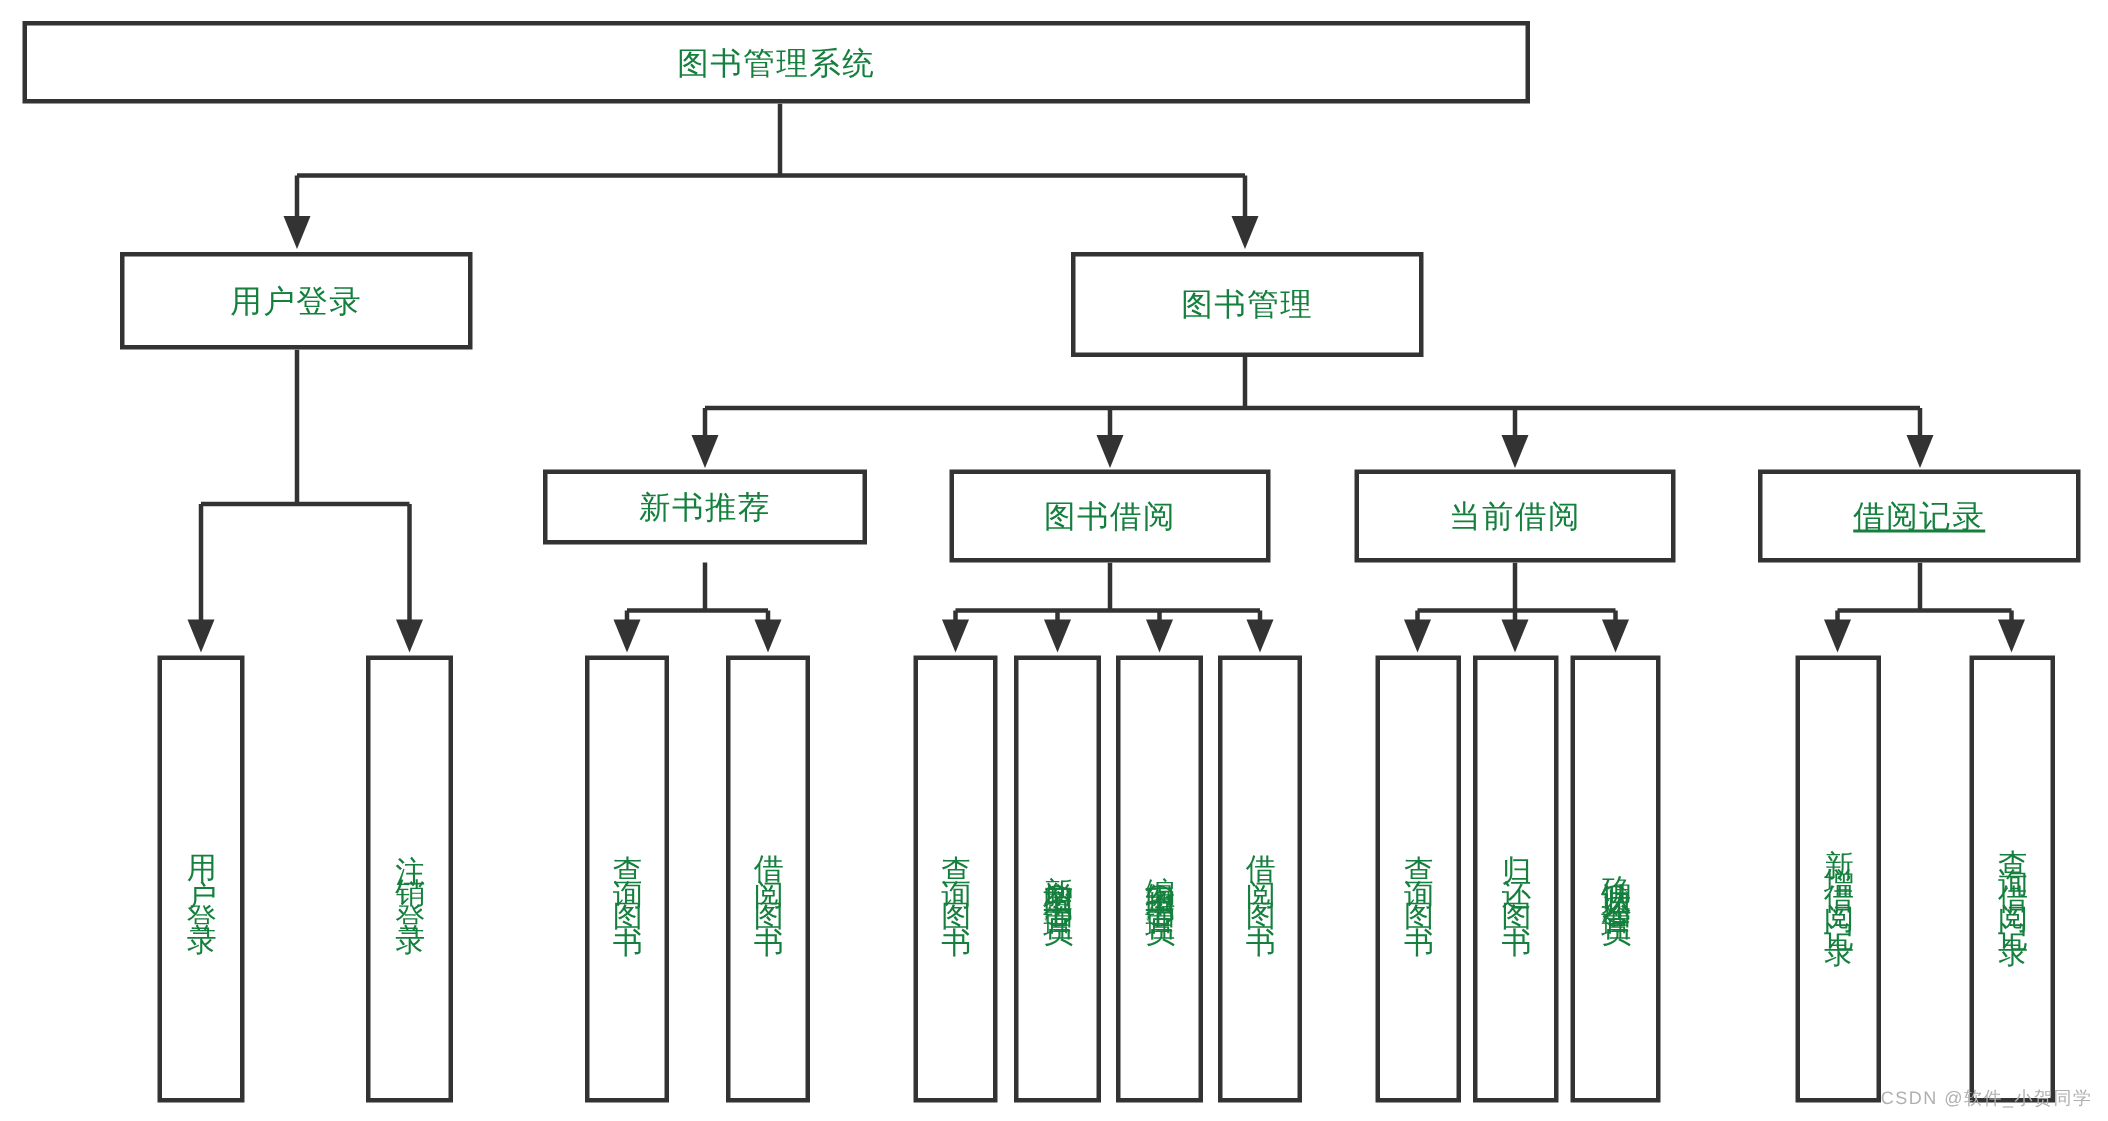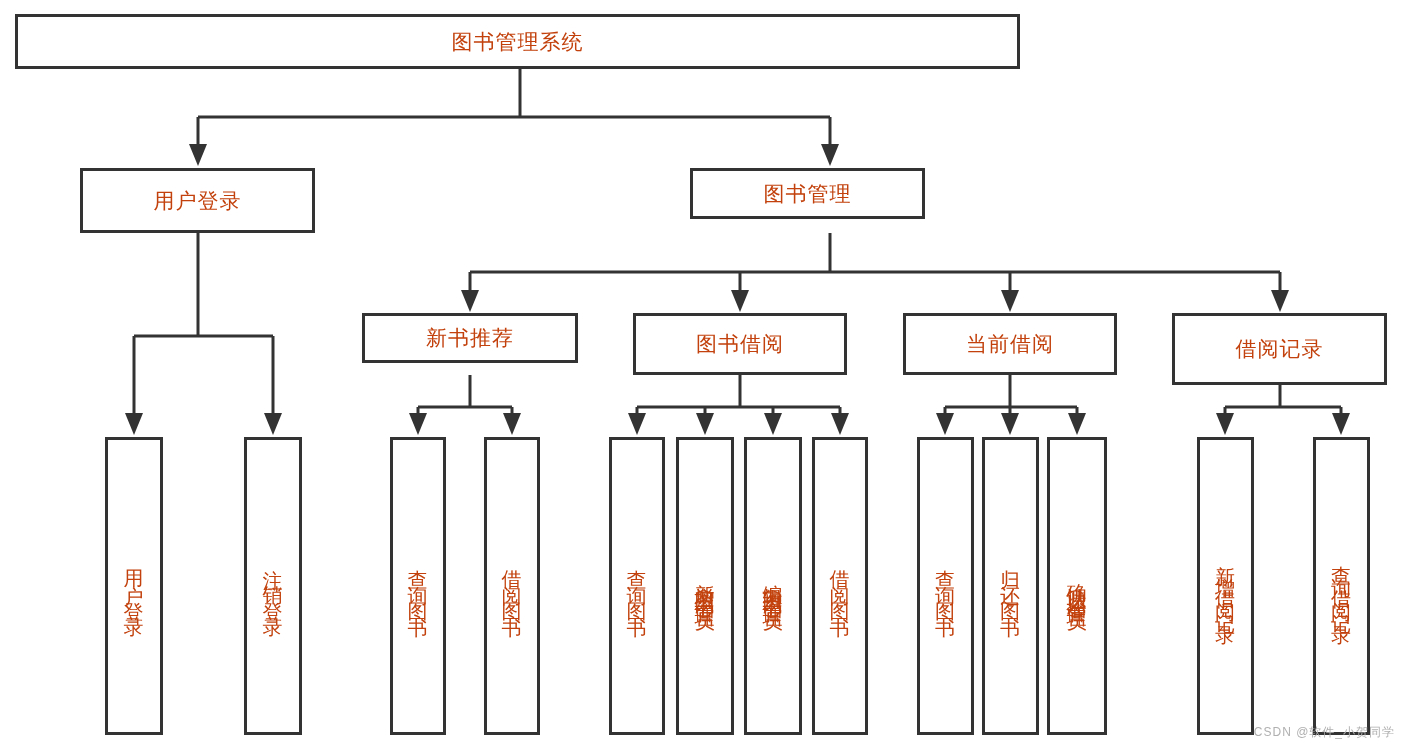--- a/index.html
+++ b/index.html
@@ -6,21 +6,21 @@
   html,body{margin:0;padding:0;background:#ffffff;}
   .canvas{
     position:relative;width:1405px;height:747px;background:#ffffff;
     font-family:"Liberation Sans","DejaVu Sans",sans-serif;
     overflow:hidden;color:#2b2b2b;
   }
   .connectors{position:absolute;left:0;top:0;width:1405px;height:747px;}
   .node{
     position:absolute;box-sizing:border-box;background:#ffffff;
     border:3px solid #333333;display:flex;align-items:center;justify-content:center;
-    color:#c2410c;z-index:2;
+    color:#15803d;z-index:2;
   }
   .node.h{font-size:21px;letter-spacing:1px;white-space:nowrap;}
   .node.v{
     writing-mode:vertical-rl;text-orientation:mixed;
     font-size:20px;line-height:1;padding:6px 0;
   }
   .ls-wide{letter-spacing:16px;}
   .ls-mid{letter-spacing:12px;}
   .ls-tight{letter-spacing:4px;}
   .watermark{
@@ -118,26 +118,26 @@
     </g>
     <g fill="#333333" stroke="none">
       <polygon points="1225,435 1216,413 1234,413"></polygon>
       <polygon points="1341,435 1332,413 1350,413"></polygon>
     </g>
   </svg>
 
   <div class="node h" style="left:15px;top:14px;width:1005px;height:55px;">图书管理系统</div>
 
   <div class="node h" style="left:80px;top:168px;width:235px;height:65px;">用户登录</div>
-  <div class="node h" style="left:690px;top:168px;width:235px;height:51px;font-family:Liberation Serif, serif;">图书管理</div>
+  <div class="node h" style="left:714px;top:168px;width:235px;height:70px;font-family:Liberation Serif, serif;">图书管理</div>
 
   <div class="node h" style="left:362px;top:313px;width:216px;height:50px;">新书推荐</div>
   <div class="node h" style="left:903px;top:313px;width:214px;height:62px;">当前借阅</div>
   <div class="node h" style="left:633px;top:313px;width:214px;height:62px;">图书借阅</div>
-  <div class="node h" style="left:1172px;top:313px;width:215px;height:72px;">借阅记录</div>
+  <div class="node h" style="left:1172px;top:313px;width:215px;height:62px;text-decoration:underline;">借阅记录</div>
 
   <div class="node v ls-wide" style="left:105px;top:437px;width:58px;height:298px;">用户登录</div>
   <div class="node v ls-wide" style="left:244px;top:437px;width:58px;height:298px;">注销登录</div>
 
   <div class="node v ls-wide" style="left:390px;top:437px;width:56px;height:298px;">查询图书</div>
   <div class="node v ls-wide" style="left:484px;top:437px;width:56px;height:298px;">借阅图书</div>
 
   <div class="node v ls-wide" style="left:609px;top:437px;width:56px;height:298px;">查询图书</div>
   <div class="node v ls-tight" style="left:676px;top:437px;width:58px;height:298px;">新增图书（管理员）</div>
   <div class="node v ls-tight" style="left:744px;top:437px;width:58px;height:298px;">编辑图书（管理员）</div>

